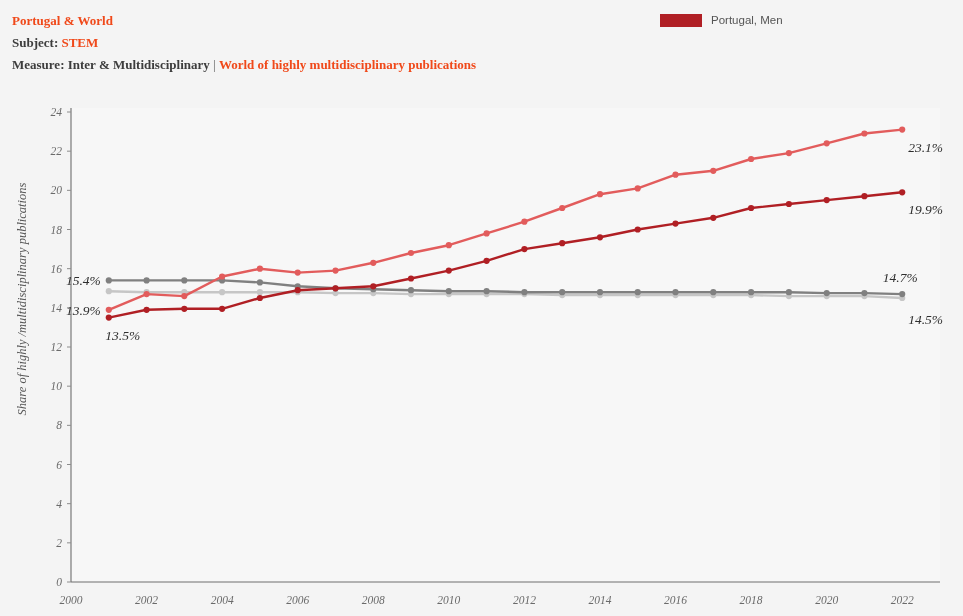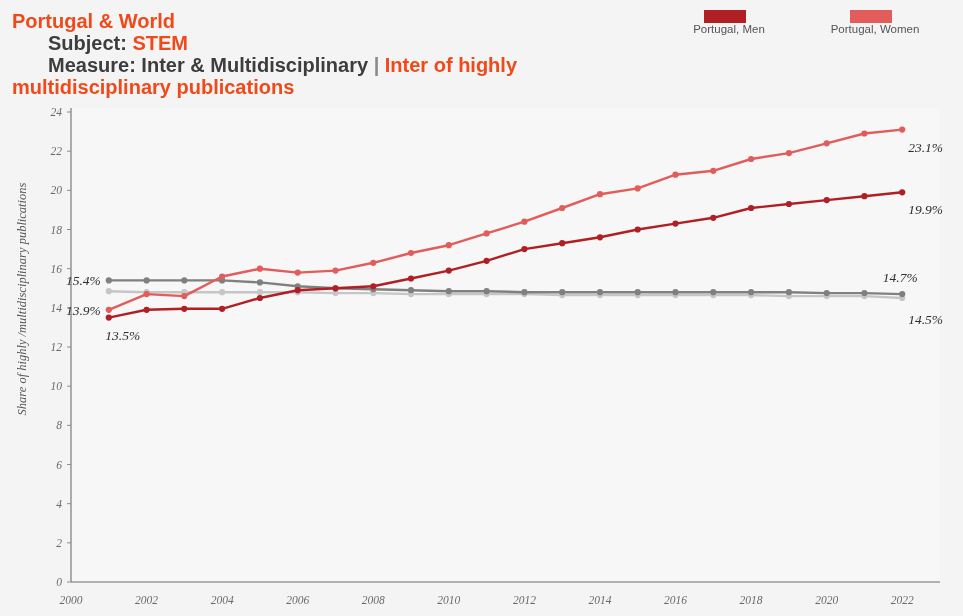--- a/index.html
+++ b/index.html
@@ -16,46 +16,46 @@
     background: #f4f4f4;
   }
 
   
   .header {
     position: absolute;
     left: 12px; top: 10px;
     width: 640px;
   }
   .hdr-line {
-    font-size: 20px;
+    font-size: 13px;
     font-weight: bold;
     line-height: 22px;
     color: #3d3d3d;
     white-space: nowrap;
+    font-family: Liberation Serif, serif;
   }
   .hdr-line.wrap { white-space: normal; }
   .accent { color: #f0491a; }
-  .dim { color: #3d3d3d; margin-left: 36px; }
+  .dim { color: #3d3d3d; }
   .sep { color: #8a8a8a; font-weight: bold; }
 
   
   .legend {
     position: absolute;
     left: 660px; top: 10px;
     width: 295px;
     display: grid;
     grid-template-columns: 138px 138px;
     grid-auto-rows: 20px;
     column-gap: 8px;
   }
   .legend-item {
     display: flex;
     align-items: center;
     height: 20px;
-    flex-direction: column;
   }
   .legend-swatch {
     width: 42px; height: 13px;
     margin-right: 9px;
     flex: 0 0 auto;
   }
   .legend-label {
     font-size: 11.5px;
     color: #555;
     white-space: nowrap;
@@ -98,32 +98,28 @@
 
 <div id="root">
 
   <div class="header">
     <div class="hdr-line accent">Portugal &amp; World</div>
     <div class="hdr-line">
       <span class="dim">Subject: </span><span class="accent">STEM</span>
     </div>
     <div class="hdr-line wrap">
       <span class="dim">Measure: Inter &amp; Multidisciplinary </span><span class="sep">|</span>
-      <span class="accent">Inter of highly multidisciplinary publications</span>
+      <span class="accent">World of highly multidisciplinary publications</span>
     </div>
   </div>
 
   <div class="legend" id="legend">
       <div class="legend-item">
         <span class="legend-swatch" style="background: rgb(176, 31, 36);"></span>
         <span class="legend-label">Portugal, Men</span>
-      </div>
-      <div class="legend-item">
-        <span class="legend-swatch" style="background: rgb(226, 92, 92);"></span>
-        <span class="legend-label">Portugal, Women</span>
       </div>
     </div>
 
   <div class="chart-wrap">
     <svg class="chart" id="chart-svg" width="963" height="512" viewBox="0 0 963 512">
         <rect x="71" y="4" width="869" height="474" class="plot-bg"></rect>
         <path d="M 71 4 L 71 478" class="axis-line"></path>
         <path d="M 71 478 L 940 478" class="axis-line"></path>
         <line x1="67" y1="478" x2="71" y2="478" class="tick-mark"></line>
         <text x="62" y="482" class="tick-lbl" text-anchor="end">0</text>

